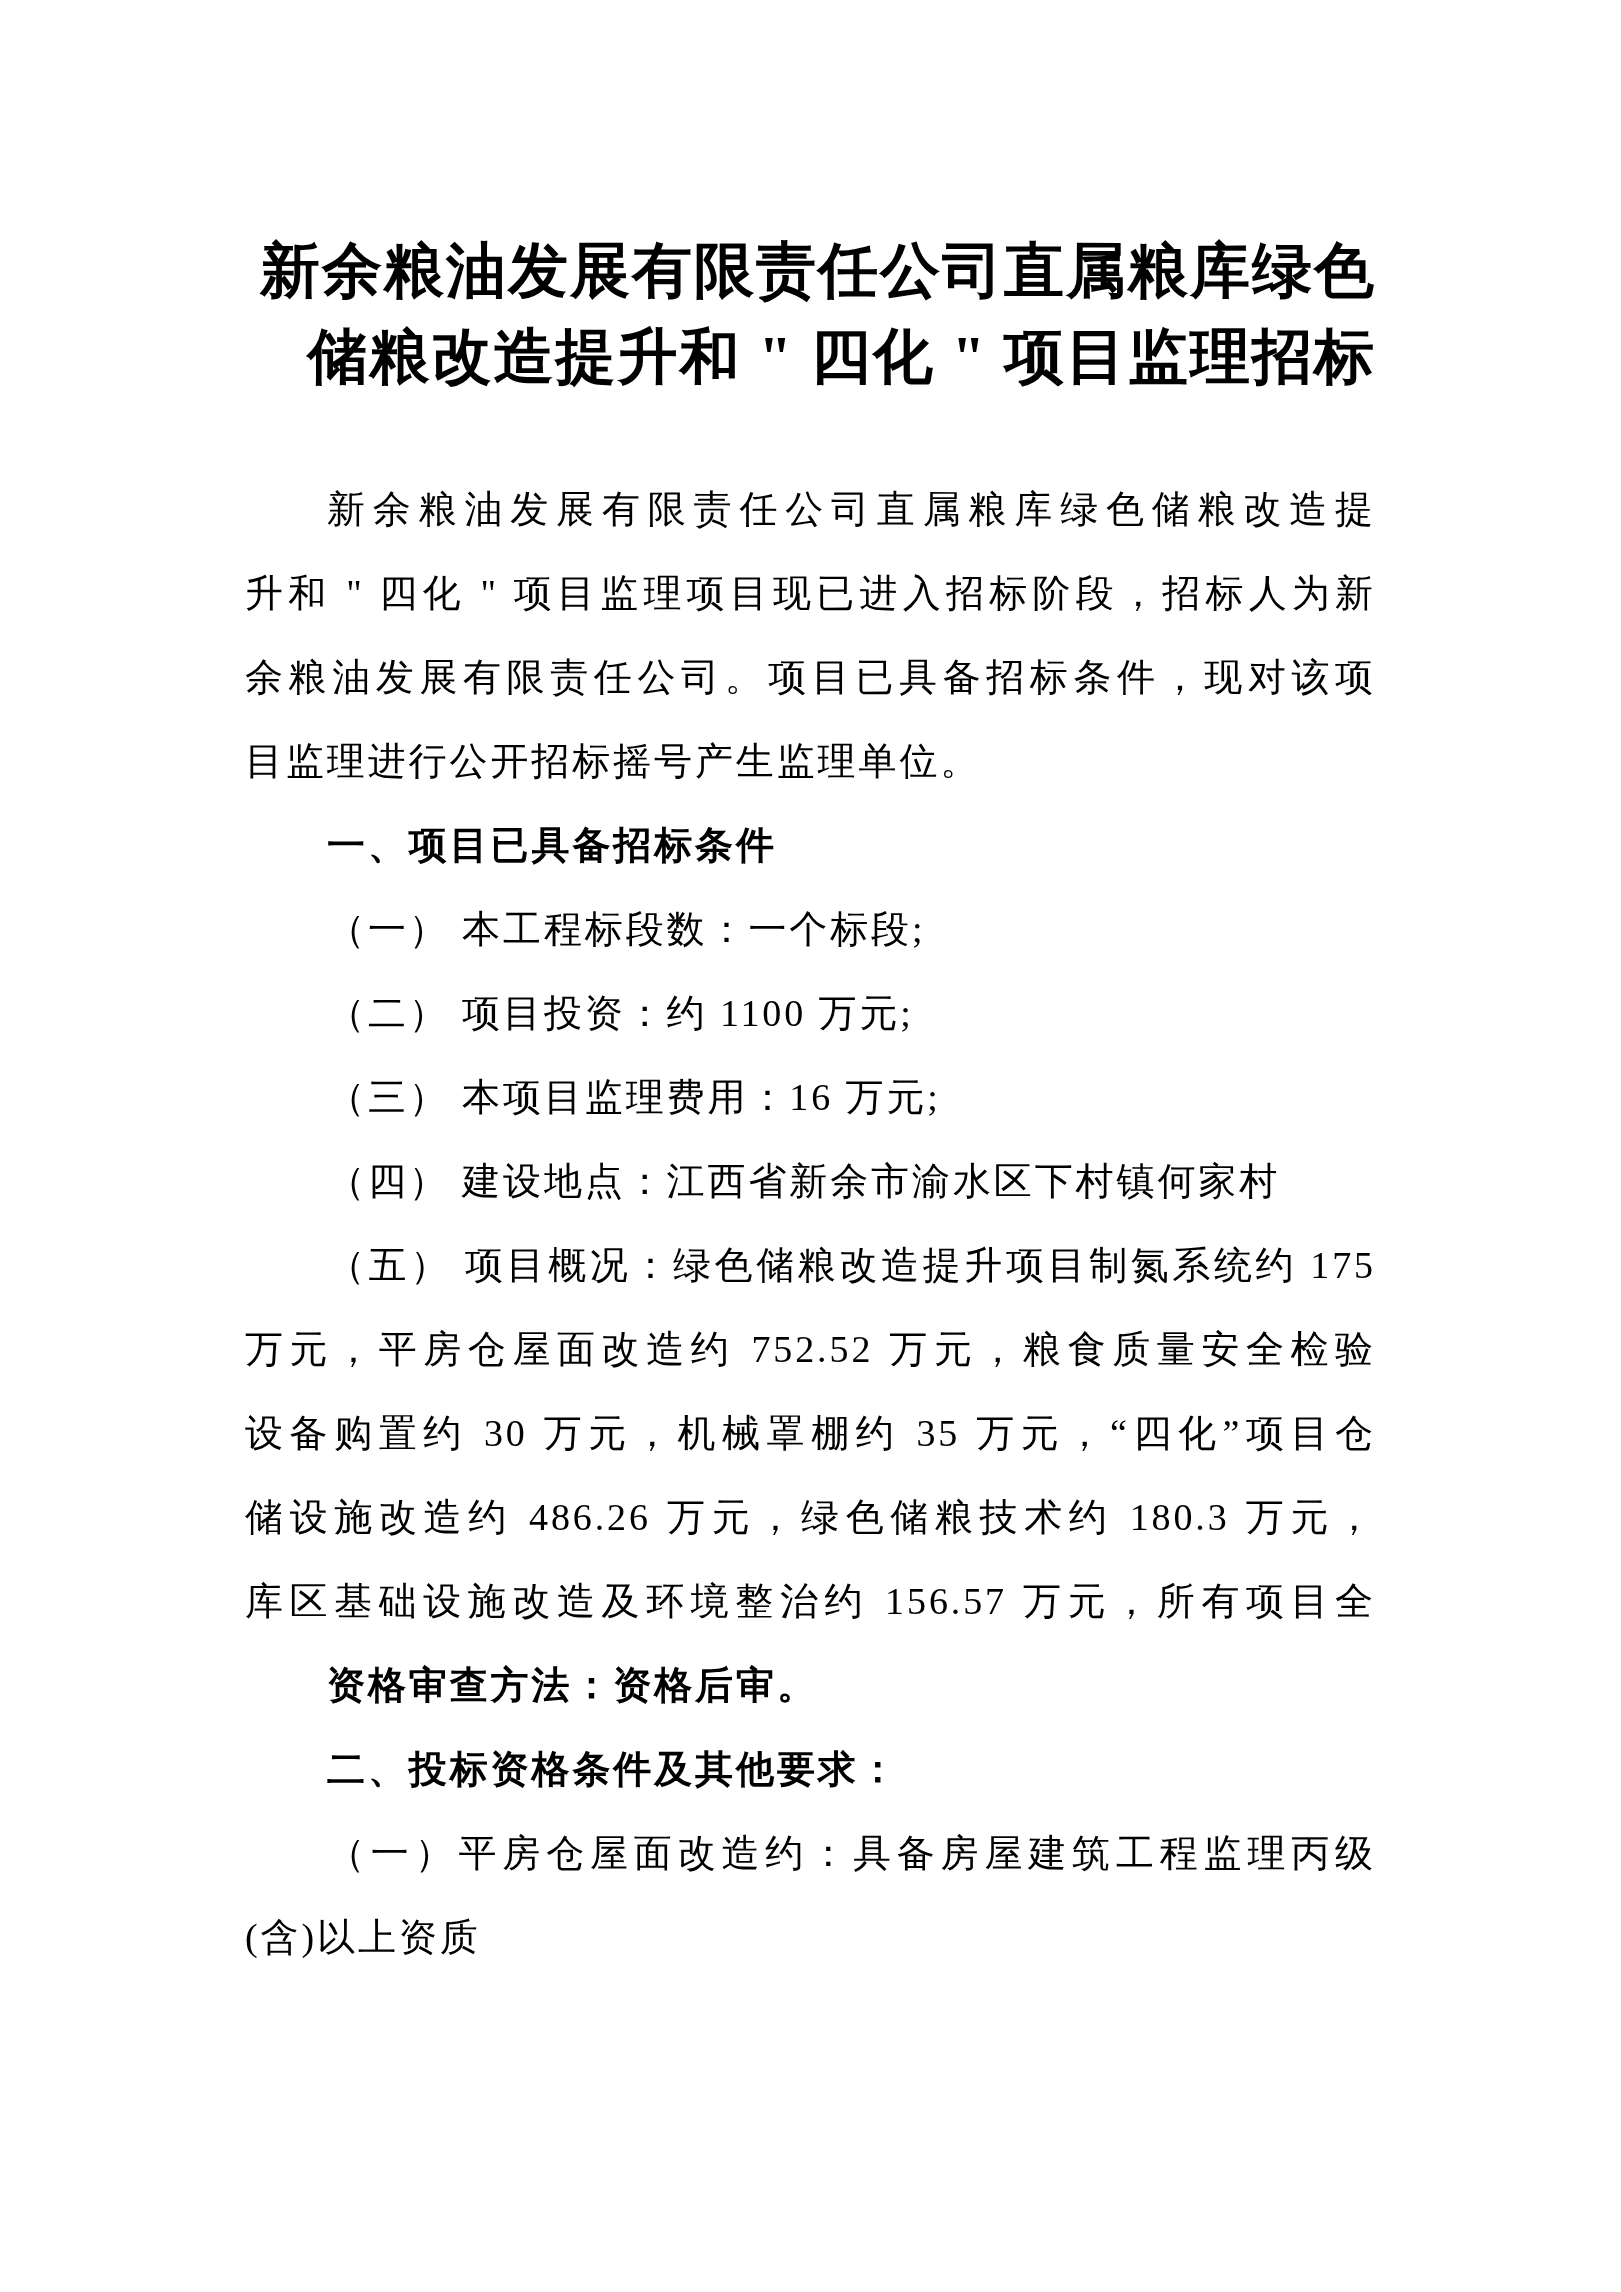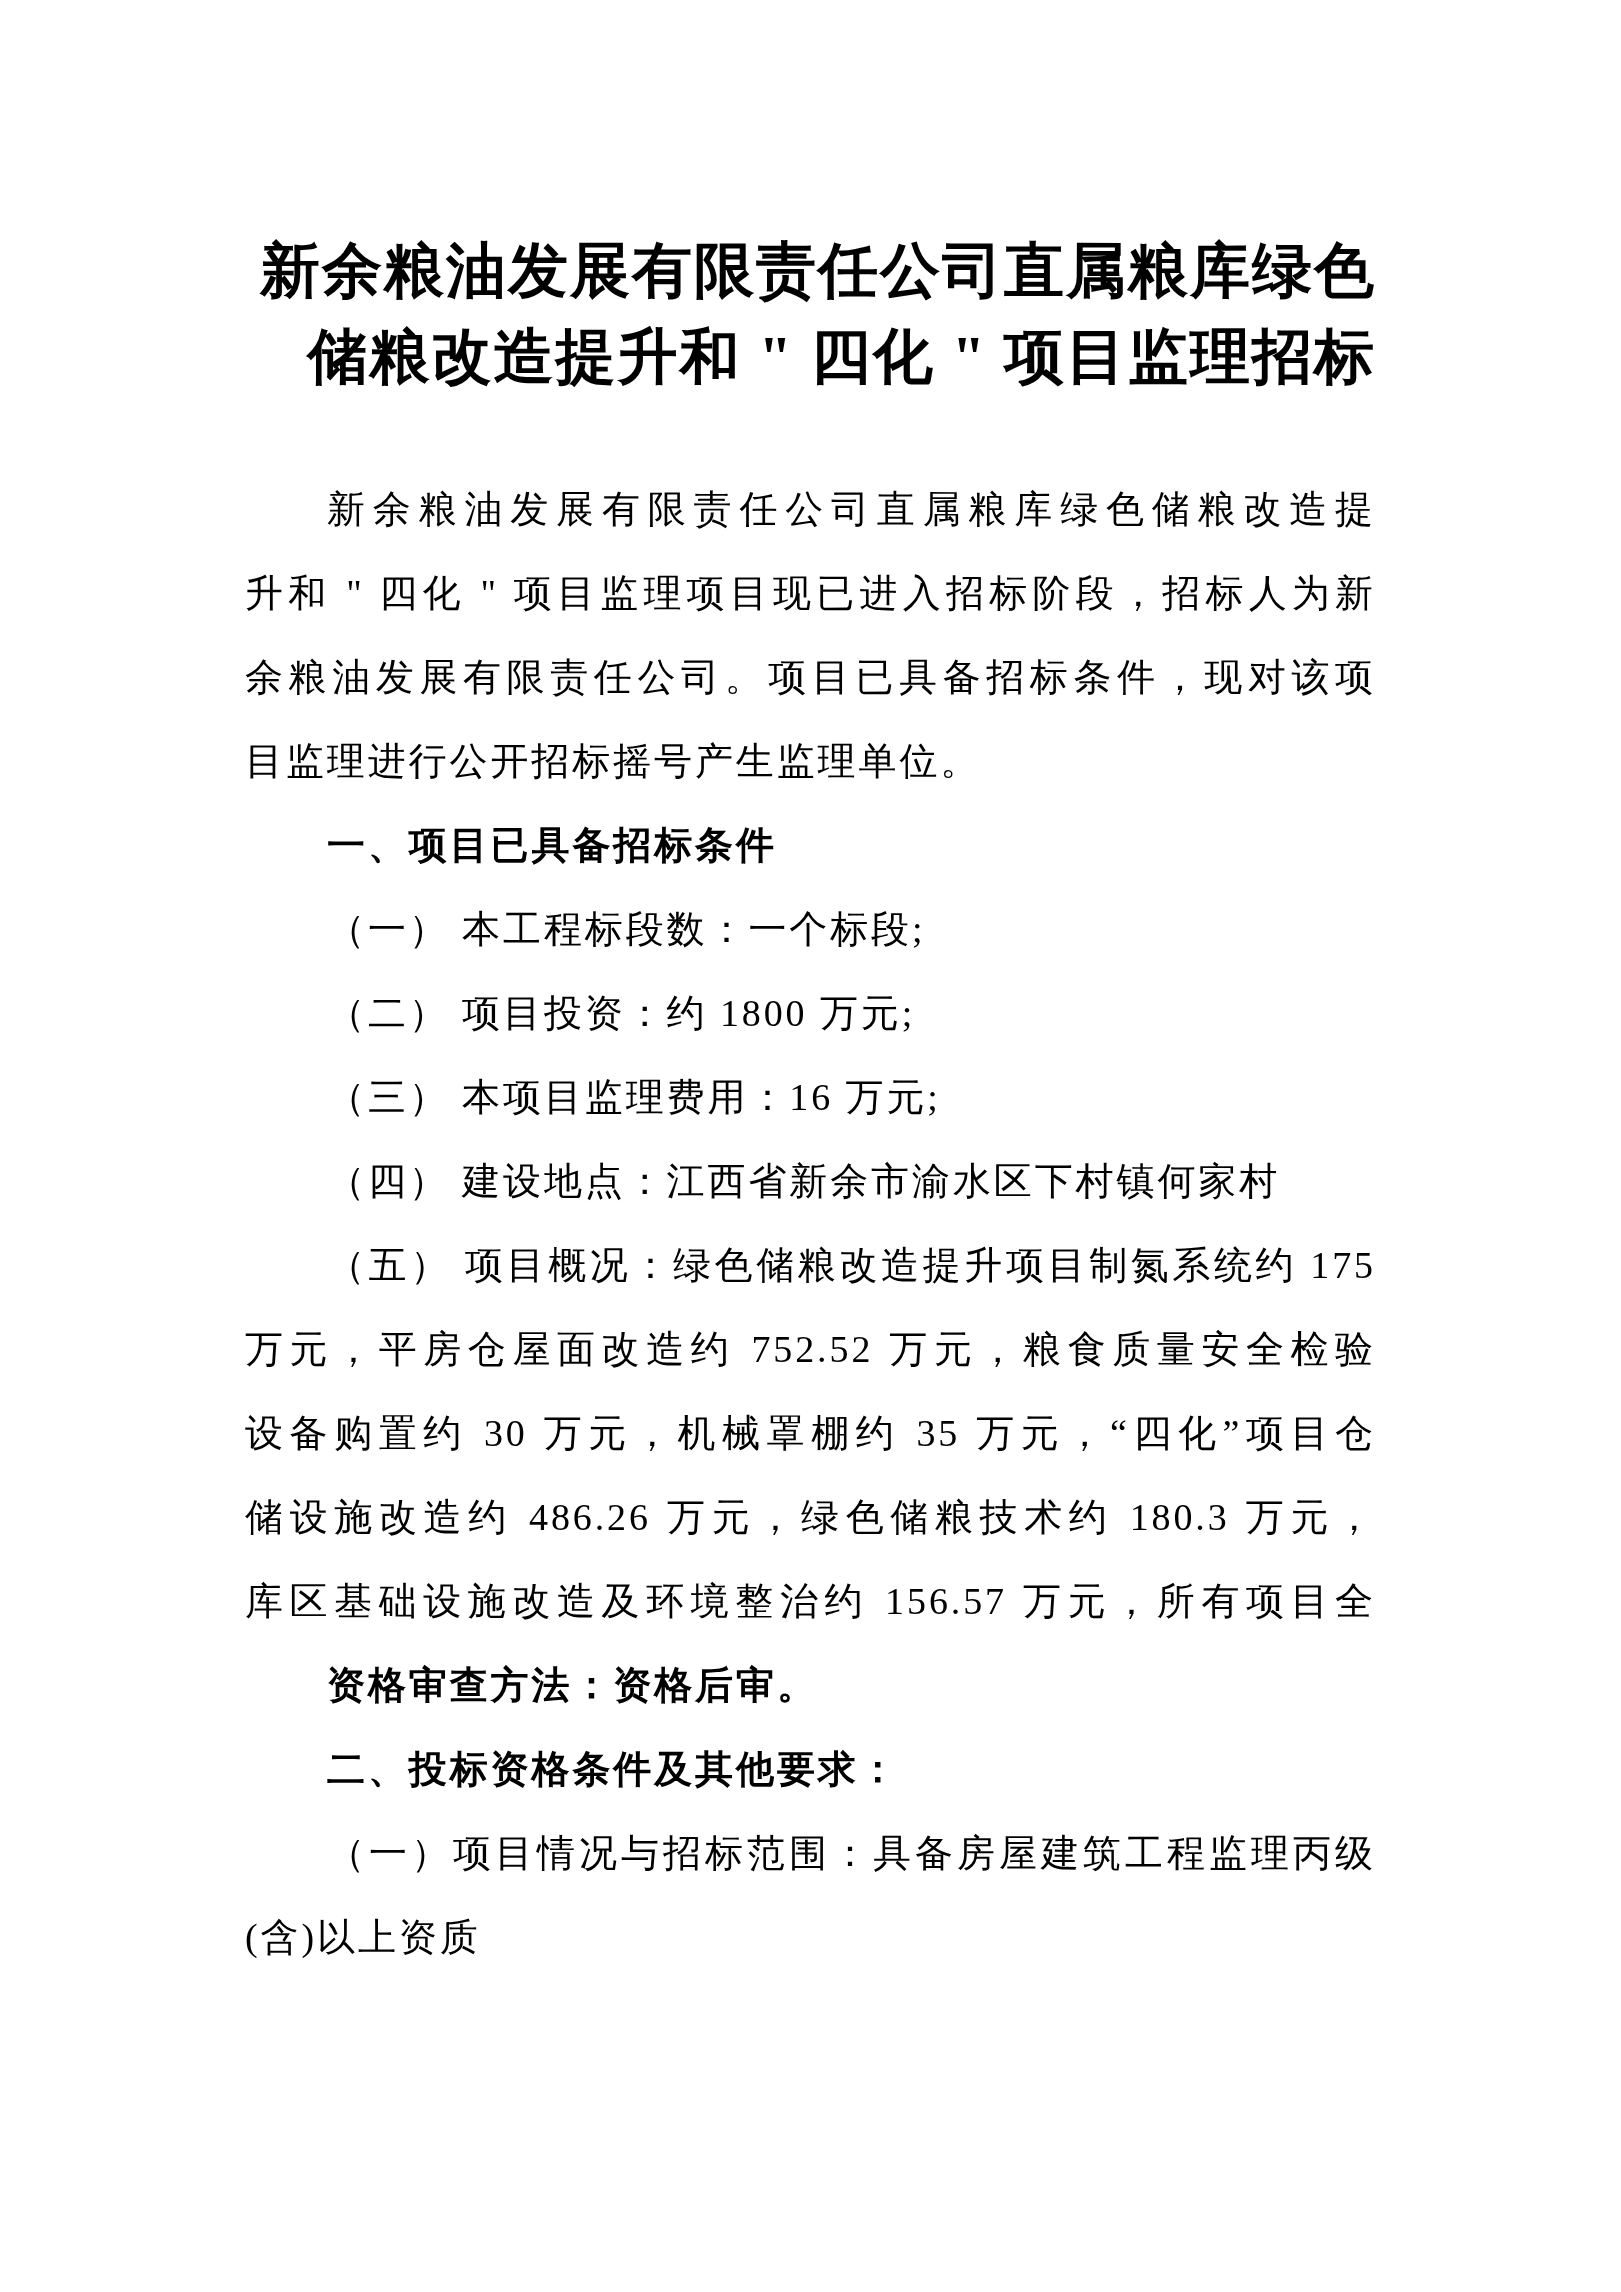--- a/index.html
+++ b/index.html
@@ -80,33 +80,33 @@
     <div class="body-text">
 
       <p class="line full indent">新余粮油发展有限责任公司直属粮库绿色储粮改造提</p>
       <p class="line full">升和 " 四化 " 项目监理项目现已进入招标阶段，招标人为新</p>
       <p class="line full">余粮油发展有限责任公司。项目已具备招标条件，现对该项</p>
       <p class="line">目监理进行公开招标摇号产生监理单位。</p>
 
       <p class="line hei indent">一、项目已具备招标条件</p>
 
       <p class="line indent">（一） 本工程标段数：一个标段;</p>
-      <p class="line indent">（二） 项目投资：约 1800 万元;</p>
+      <p class="line indent">（二） 项目投资：约 1100 万元;</p>
       <p class="line indent">（三） 本项目监理费用：16 万元;</p>
       <p class="line indent">（四） 建设地点：江西省新余市渝水区下村镇何家村</p>
 
       <p class="line full indent">（五） 项目概况：绿色储粮改造提升项目制氮系统约 175</p>
       <p class="line full">万元，平房仓屋面改造约 752.52 万元，粮食质量安全检验</p>
       <p class="line full">设备购置约 30 万元，机械罩棚约 35 万元，“四化”项目仓</p>
       <p class="line full">储设施改造约 486.26 万元，绿色储粮技术约 180.3 万元，</p>
       <p class="line full">库区基础设施改造及环境整治约 156.57 万元，所有项目全</p>
 
       <p class="line hei indent">资格审查方法：资格后审。</p>
 
       <p class="line hei indent">二、投标资格条件及其他要求：</p>
 
-      <p class="line full indent">（一）项目情况与招标范围：具备房屋建筑工程监理丙级</p>
+      <p class="line full indent">（一）平房仓屋面改造约：具备房屋建筑工程监理丙级</p>
       <p class="line">(含)以上资质</p>
 
     </div>
   </div>
 </div>
 
 
 </body></html>

